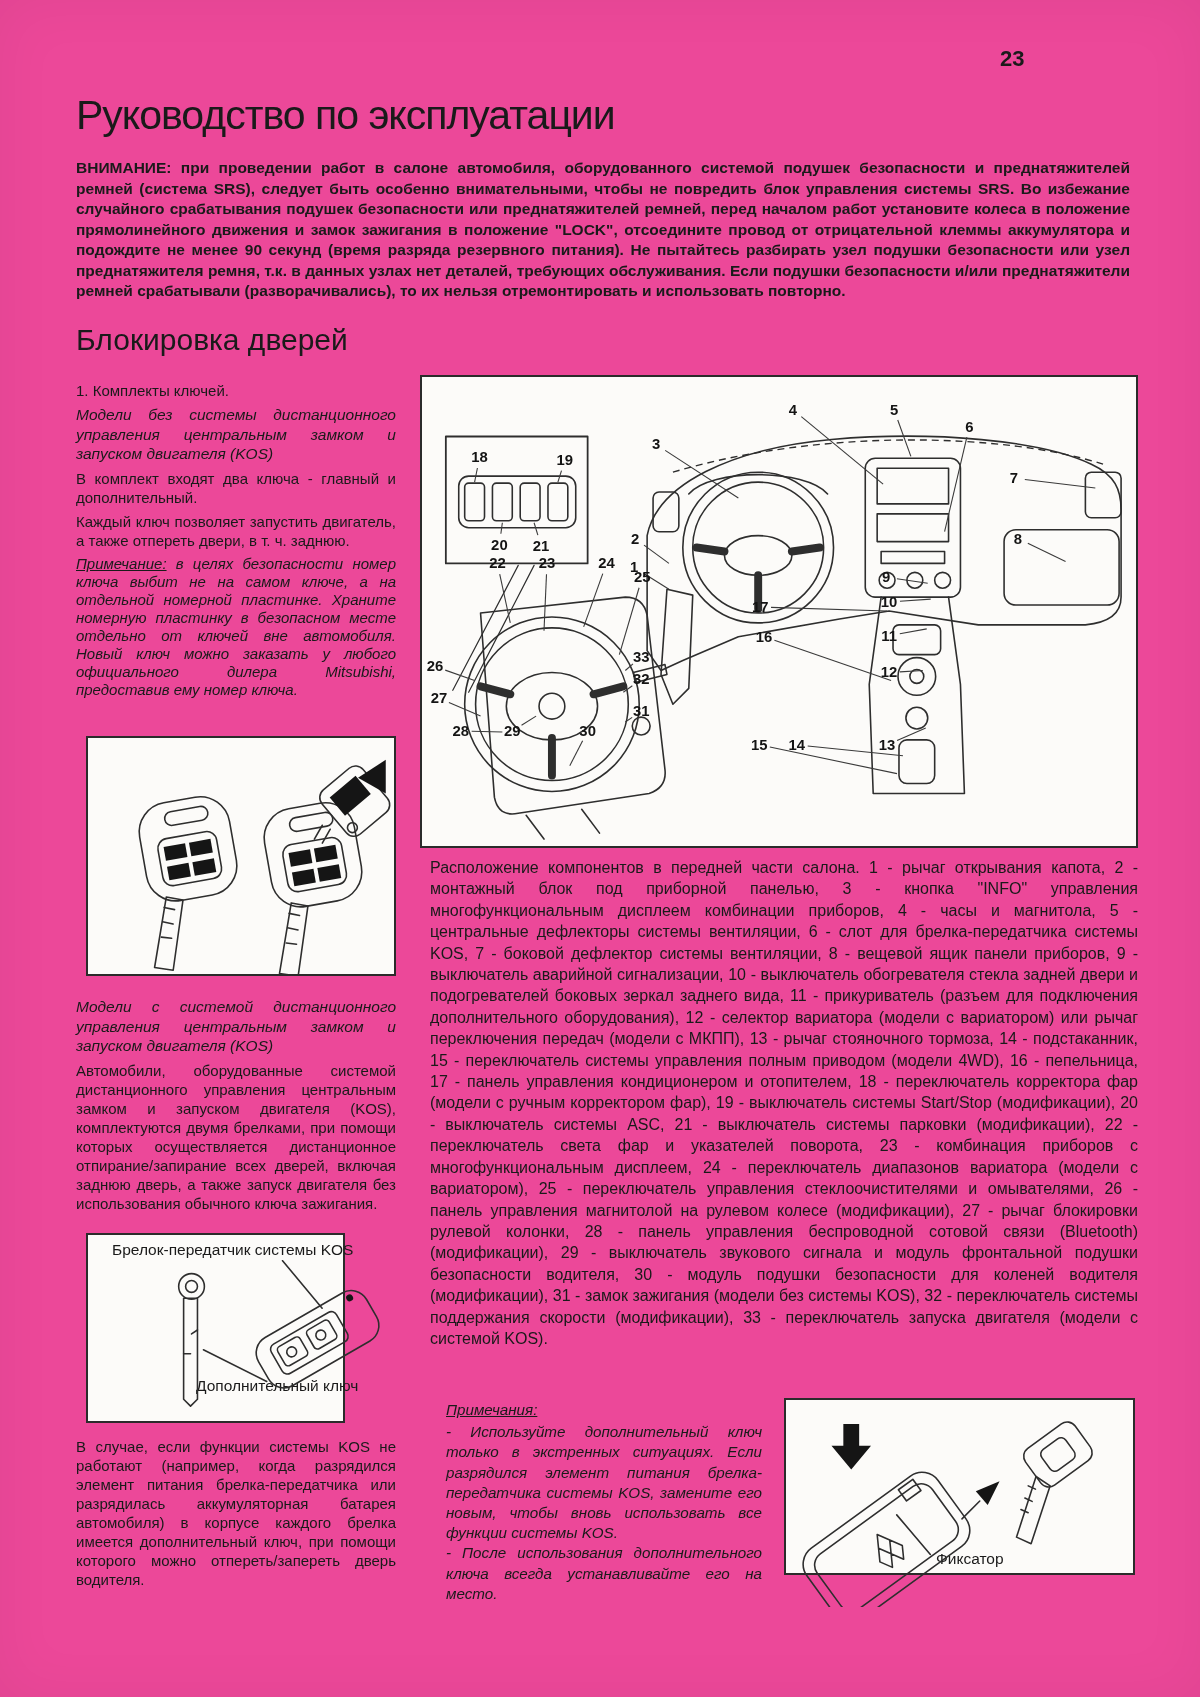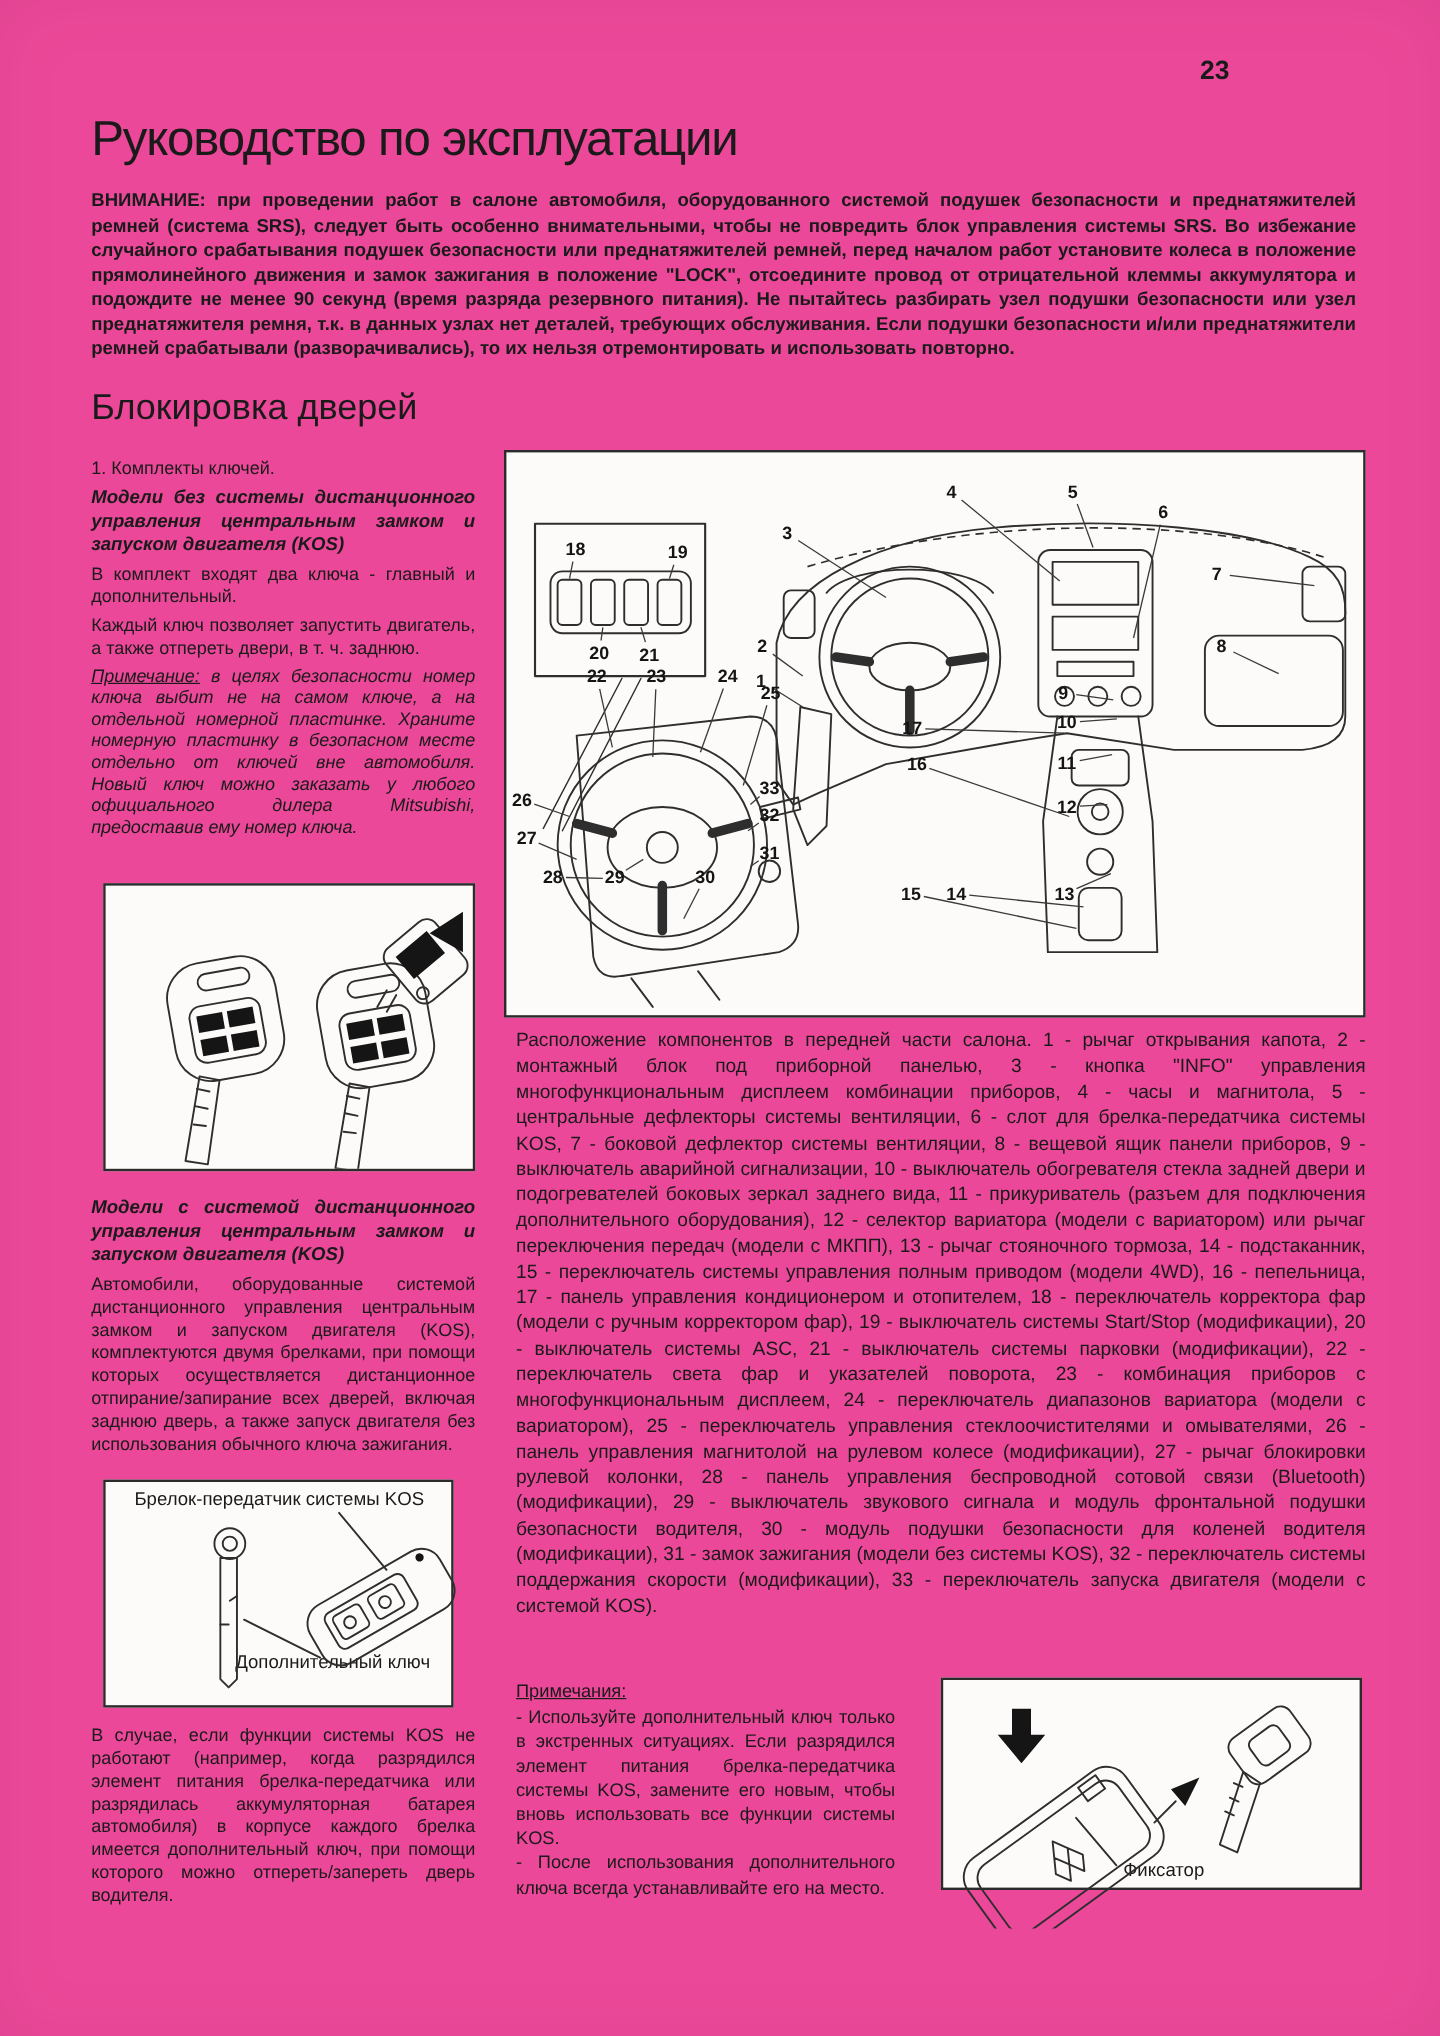--- a/index.html
+++ b/index.html
@@ -11,29 +11,29 @@
   }
   .abs{position:absolute;}
   .page-number{left:1000px;top:46px;font-size:22px;font-weight:700;}
   h1.title{left:76px;top:92px;margin:0;font-size:41px;font-weight:400;letter-spacing:-1px;}
   .warning{left:76px;top:158px;width:1054px;margin:0;font-size:15.5px;line-height:20.5px;
     font-weight:700;text-align:justify;}
   h2.section-heading{left:76px;top:323px;margin:0;font-size:30px;font-weight:400;}
   .col-block{width:320px;font-size:15px;line-height:19px;}
   .col-block p{margin:0 0 5px 0;text-align:justify;}
   .list-item{margin:0 0 7px 0;}
-  .sub-heading{font-size:15.5px;line-height:19.5px;font-weight:700;font-style:italic;margin:0 0 4px 0;}
+  .sub-heading{font-size:15.5px;line-height:19.5px;font-weight:400;font-style:italic;margin:0 0 4px 0;}
   .note{font-style:italic;line-height:18px;}
   .note-label{text-decoration:underline;}
   .figure{background:#fcfbf9;border:2px solid #2b2b2b;box-sizing:border-box;}
   .figure svg{display:block;}
   .fig-label{position:absolute;font-size:15.5px;color:#1a1a1a;white-space:nowrap;}
   .caption{left:430px;top:857px;width:708px;margin:0;font-size:16px;line-height:21.4px;
     font-weight:400;text-align:justify;}
-  .notes{left:430px;top:1400px;width:316px;font-size:15.2px;line-height:20.2px;}
+  .notes{left:446px;top:1400px;width:316px;font-size:15.2px;line-height:20.2px;font-style:italic;}
   .notes p{margin:0;text-align:justify;}
   .notes .notes-label{text-decoration:underline;margin-bottom:2px;}
   .callout-num{font-family:"Liberation Sans",sans-serif;font-size:15px;font-weight:700;
     fill:#141414;text-anchor:middle;}
   .callout-line{stroke:#3a3a3a;stroke-width:1.1;fill:none;}
   .art{stroke:#2e2e2e;fill:none;stroke-width:1.6;stroke-linejoin:round;stroke-linecap:round;}
   .art-thick{stroke:#2e2e2e;fill:none;stroke-width:8;stroke-linecap:round;}
   .art-fill{fill:#151515;stroke:none;}
   .art-dash{stroke:#2e2e2e;fill:none;stroke-width:1.4;stroke-dasharray:7 5;}
 </style>
@@ -97,21 +97,21 @@
       </g>
       <polygon class="art-fill" points="300,22 300,56 272,40"></polygon>
     </svg>
   </div>
 
   <div class="abs col-block" style="left:76px;top:997px;">
     <p class="sub-heading">Модели с системой дистанционного управления центральным замком и запуском двигателя (KOS)</p>
     <p>Автомобили, оборудованные системой дистанционного управления центральным замком и запуском двигателя (KOS), комплектуются двумя брелками, при помощи которых осуществляется дистанционное отпирание/запирание всех дверей, включая заднюю дверь, а также запуск двигателя без использования обычного ключа зажигания.</p>
   </div>
 
-  <div class="abs figure" style="left:86px;top:1233px;width:292px;height:190px;">
+  <div class="abs figure" style="left:86px;top:1233px;width:259px;height:190px;">
     <span class="fig-label" style="left:24px;top:6px;">Брелок-передатчик системы KOS</span>
     <span class="fig-label" style="left:108px;top:142px;">Дополнительный ключ</span>
     <svg width="306" height="186" viewBox="0 0 308 188" style="position:absolute;left:0;top:0;">
       <g class="art">
         <circle cx="104" cy="52" r="13"></circle>
         <circle cx="104" cy="52" r="6"></circle>
         <path d="M96,64 L96,166 L103,173 L110,166 L110,64 Z"></path>
         <path d="M96,120 L103,120 M110,96 L104,100"></path>
       </g>
       <g>

